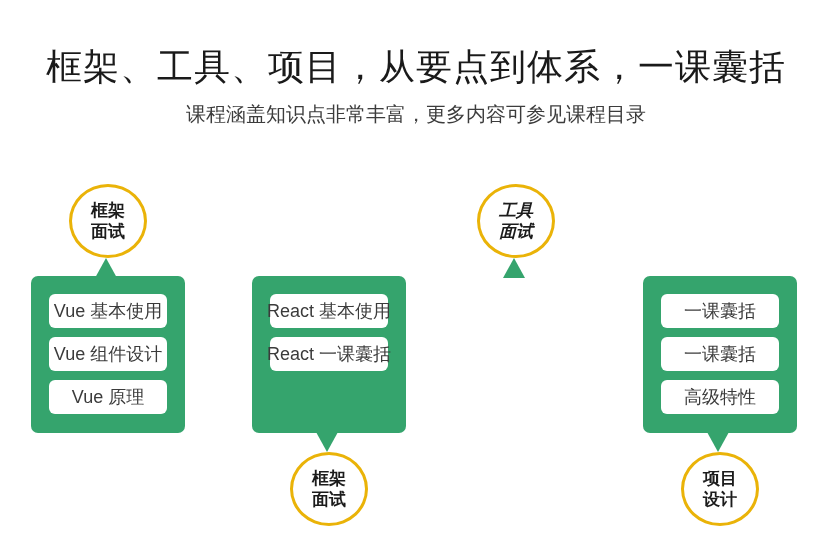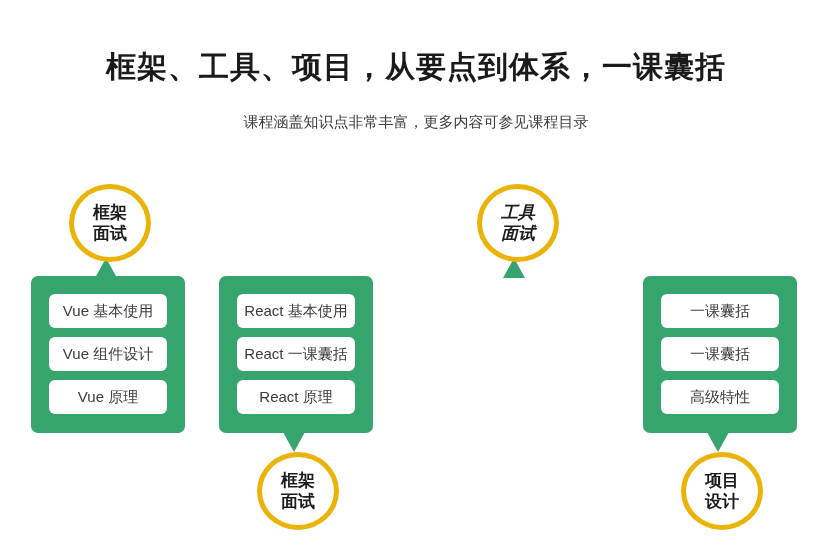--- a/index.html
+++ b/index.html
@@ -20,31 +20,31 @@
   #header {
     position: absolute;
     left: 0;
     top: 0;
     width: 832px;
     text-align: center;
   }
   #page-title {
     margin: 0;
     padding-top: 44px;
-    font-size: 30px;
+    font-size: 36px;
     line-height: 46px;
-    font-weight: bold;
+    font-weight: normal;
     color: #1a1a1a;
     letter-spacing: 1px;
     white-space: nowrap;
   }
   #page-subtitle {
-    margin: 8px;
+    margin: 0;
     padding-top: 14px;
-    font-size: 15px;
+    font-size: 20px;
     line-height: 20px;
     color: #3c3c3c;
     white-space: nowrap;
   }
 
   
   #diagram {
     position: absolute;
     left: 0;
     top: 0;
@@ -52,31 +52,31 @@
     height: 560px;
   }
 
   .column {
     position: absolute;
     top: 0;
     width: 200px;
     height: 560px;
   }
   .column.c1 { left: 8px; }
-  .column.c2 { left: 196px; }
+  .column.c2 { left: 229px; }
   .column.c3 { left: 416px; font-style: italic; }
   .column.c4 { left: 620px; }
 
   
   .bubble {
     position: absolute;
     left: 61px;
     width: 72px;
     height: 68px;
-    border: 5px solid #eab308;
+    border: 3px solid #eab308;
     border-radius: 50%;
     background: #ffffff;
     box-sizing: content-box;
     display: flex;
     flex-direction: column;
     align-items: center;
     justify-content: center;
     z-index: 3;
   }
   .bubble.top    { top: 184px; }
@@ -127,21 +127,21 @@
   
   .chip {
     width: 118px;
     height: 34px;
     margin-bottom: 9px;
     background: #ffffff;
     border-radius: 6px;
     display: flex;
     align-items: center;
     justify-content: center;
-    font-size: 15px;
+    font-size: 18px;
     line-height: 18px;
     color: #3b3b3b;
     white-space: nowrap;
     box-sizing: border-box;
   }
   .chip:last-child { margin-bottom: 0; }
 </style>
 </head>
 <body>
 
@@ -162,21 +162,20 @@
       <div class="chip">Vue 基本使用</div>
       <div class="chip">Vue 组件设计</div>
       <div class="chip">Vue 原理</div>
     </div>
   </div>
 
   <div class="column c2">
     <div class="panel">
       <div class="chip">React 基本使用</div>
       <div class="chip">React 一课囊括</div>
-      <div class="chip">React 原理</div>
     </div>
     <div class="notch down"></div>
     <div class="bubble bottom">
       <span class="bubble-line">框架</span>
       <span class="bubble-line">面试</span>
     </div>
   </div>
 
   <div class="column c3">
     <div class="bubble top">

